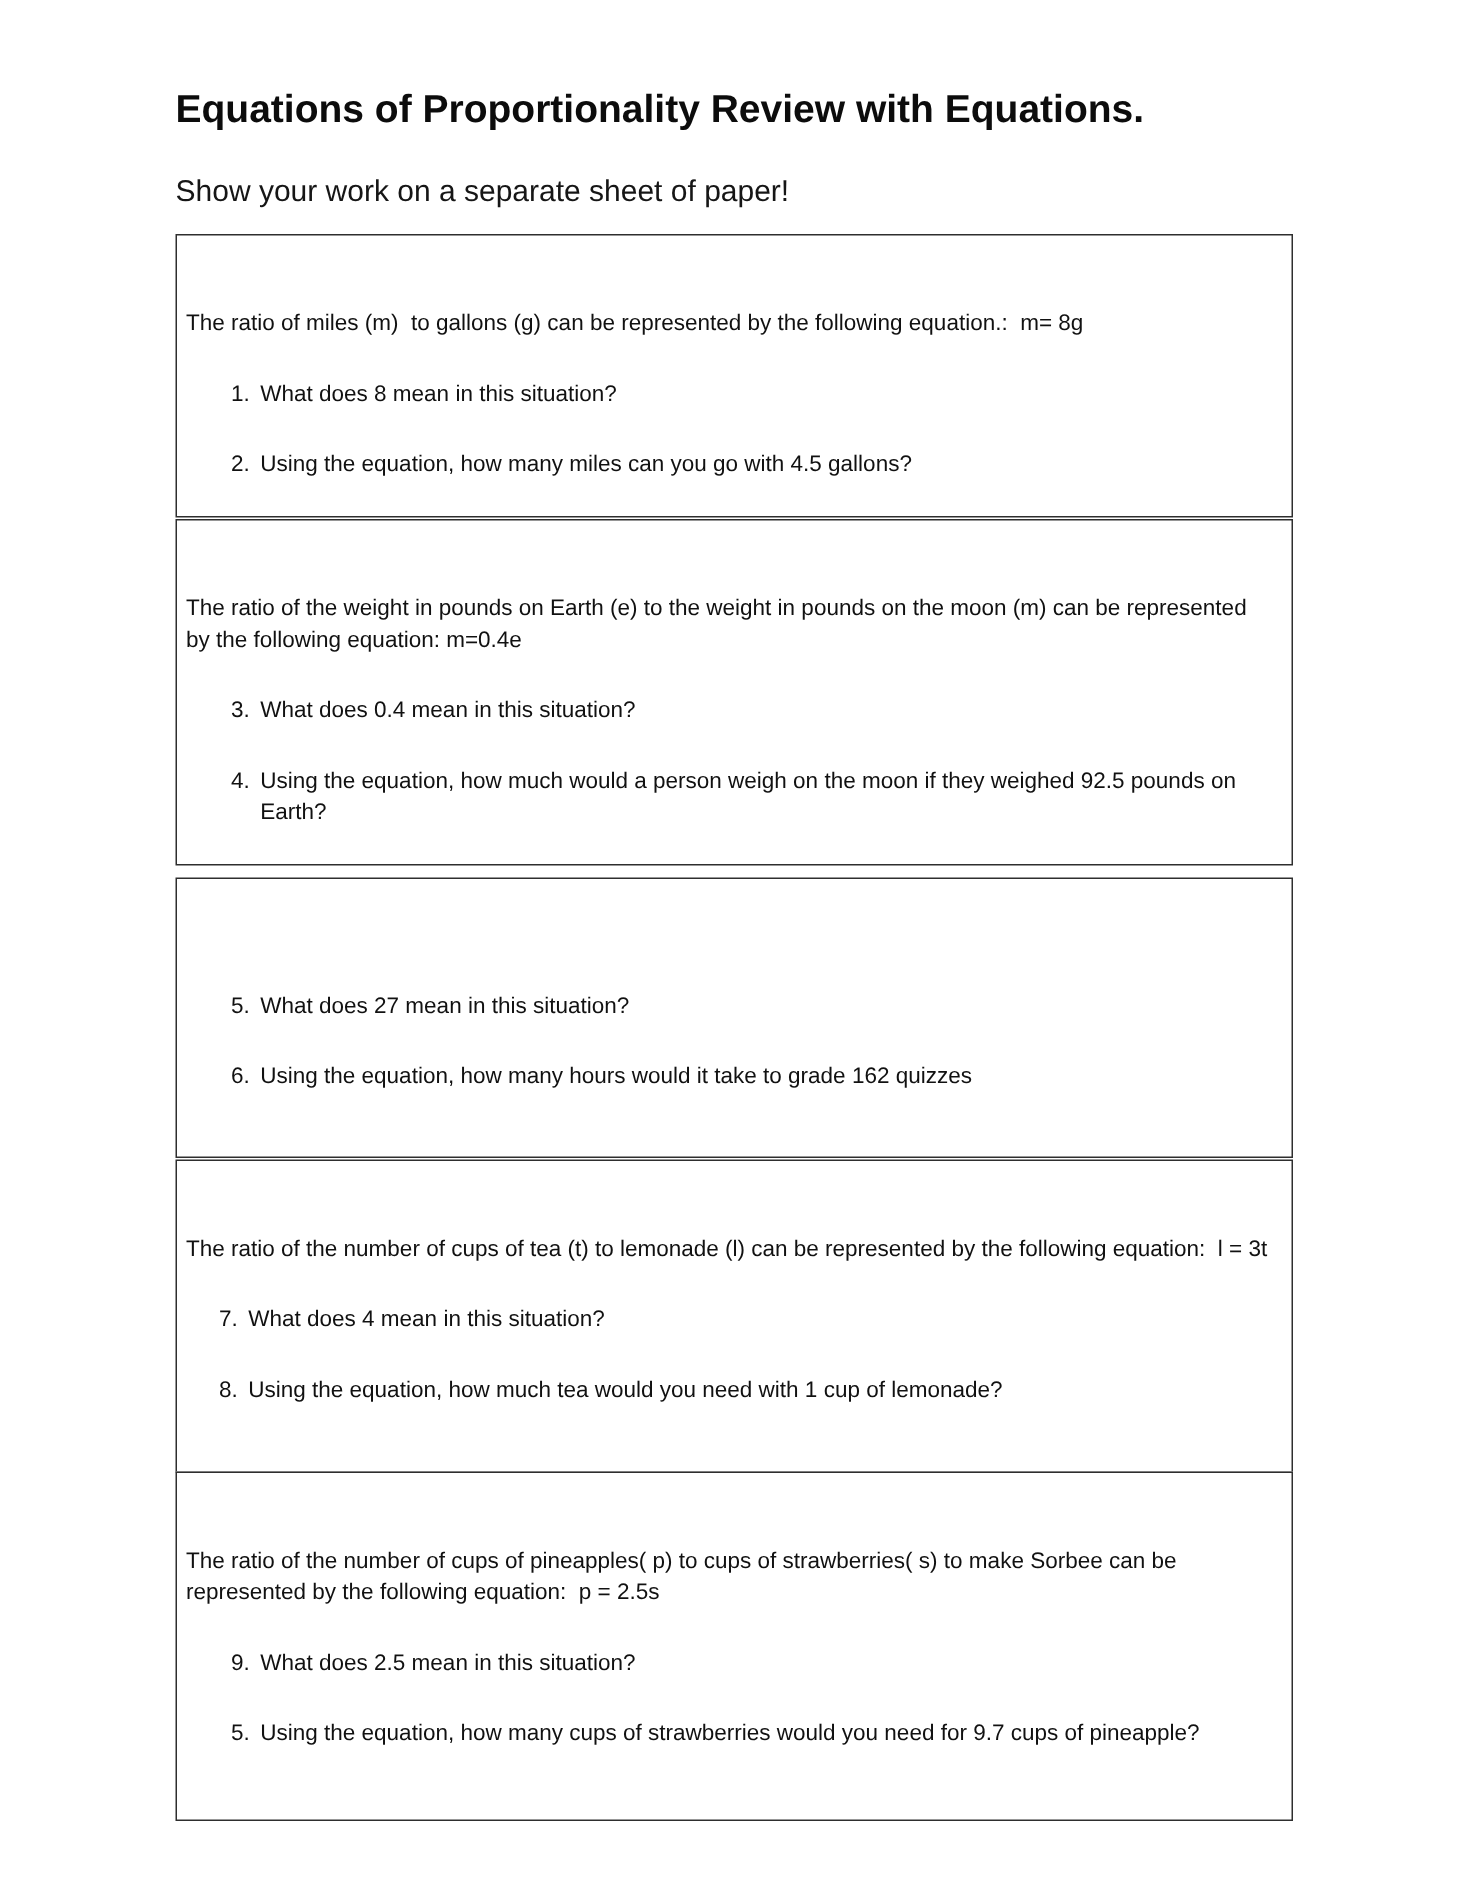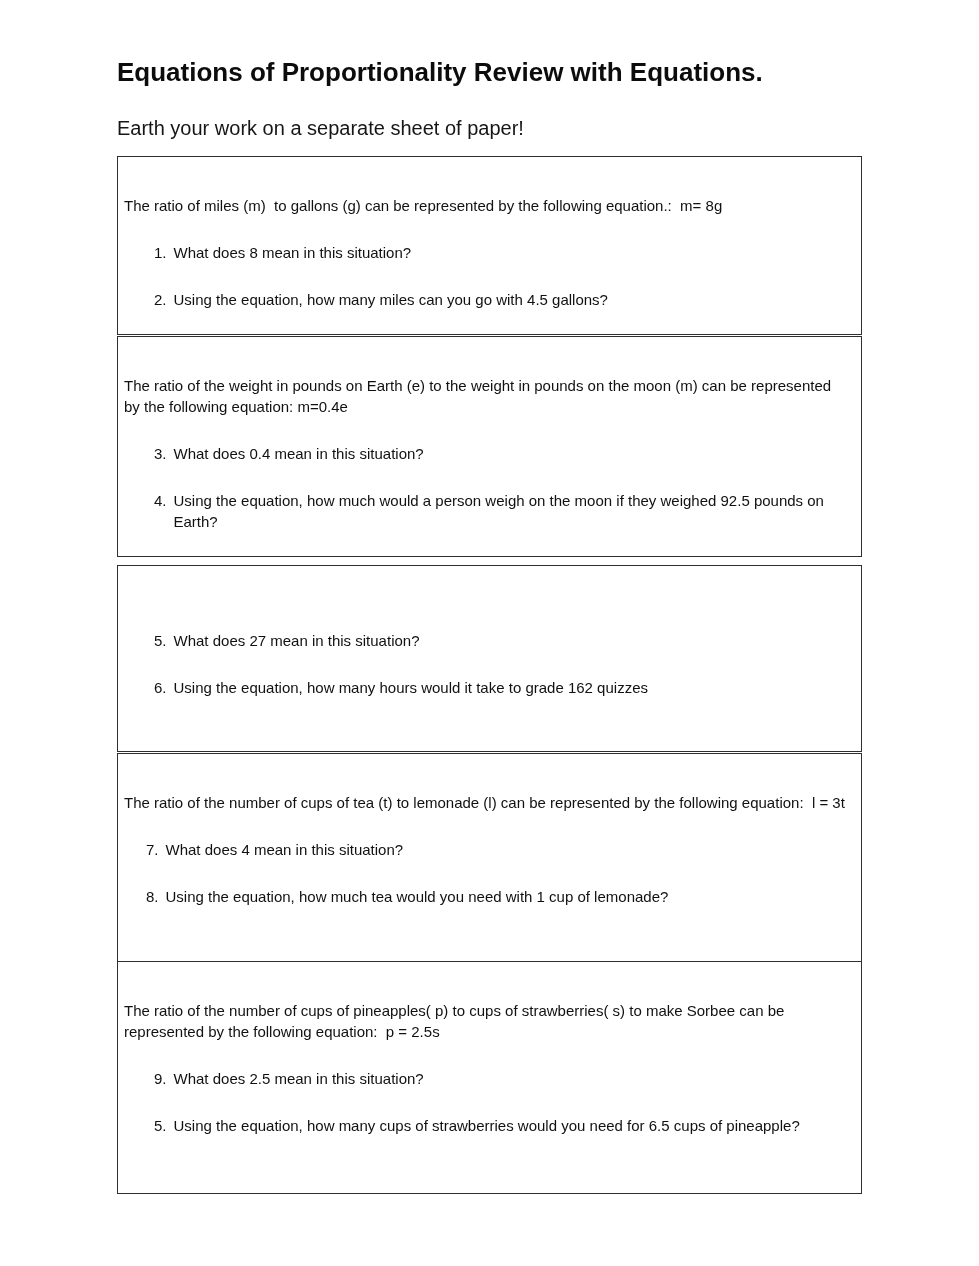--- a/index.html
+++ b/index.html
@@ -33,21 +33,21 @@
     line-height: 1.2;
     color: #161616;
   }
   .sections {
     width: 745px;
   }
   .section {
     box-sizing: border-box;
     width: 745px;
     border: 1px solid #2e2e2e;
-    padding: 38px 10px 24px 6px;
+    padding: 48px 10px 24px 6px;
     background: #ffffff;
   }
   .s1 { min-height: 156px; }
   .s2 { min-height: 192px; margin-top: 1px; }
   .s3 { min-height: 187px; margin-top: 8px; }
   .s4 { min-height: 209px; margin-top: 1px; }
   .s5 { min-height: 233px; margin-top: -1px; }
   .prompt {
     font-size: 15px;
     line-height: 21px;
@@ -73,21 +73,21 @@
     flex: 1 1 auto;
   }
 </style>
 </head>
 <body>
 
 <div class="page">
 
   <h1 class="doc-title">Equations of Proportionality Review with Equations.</h1>
 
-  <p class="doc-subtitle">Earth your work on a separate sheet of paper!</p>
+  <p class="doc-subtitle">Show your work on a separate sheet of paper!</p>
 
   <div class="sections">
 
     <div class="section s1">
       <div class="prompt">The ratio of miles (m)  to gallons (g) can be represented by the following equation.:  m= 8g</div>
       <div class="question">
         <span class="qnum">1.</span>
         <span class="qtext">What does 8 mean in this situation?</span>
       </div>
       <div class="question">
@@ -132,18 +132,18 @@
     </div>
 
     <div class="section s5">
       <div class="prompt">The ratio of the number of cups of pineapples( p) to cups of strawberries( s) to make Sorbee can be represented by the following equation:  p = 2.5s</div>
       <div class="question">
         <span class="qnum">9.</span>
         <span class="qtext">What does 2.5 mean in this situation?</span>
       </div>
       <div class="question">
         <span class="qnum">5.</span>
-        <span class="qtext">Using the equation, how many cups of strawberries would you need for 6.5 cups of pineapple?</span>
+        <span class="qtext">Using the equation, how many cups of strawberries would you need for 9.7 cups of pineapple?</span>
       </div>
     </div>
 
   </div>
 </div>
 
 </body></html>

